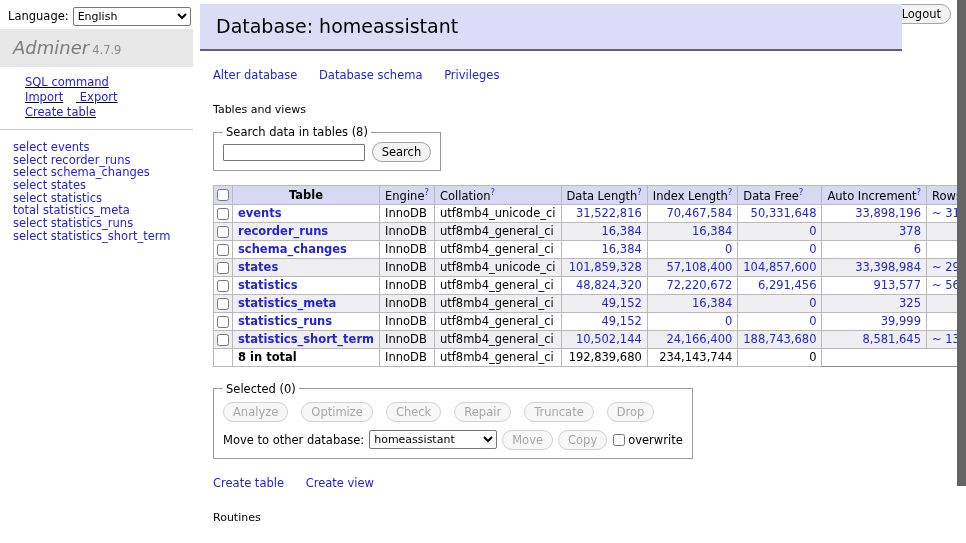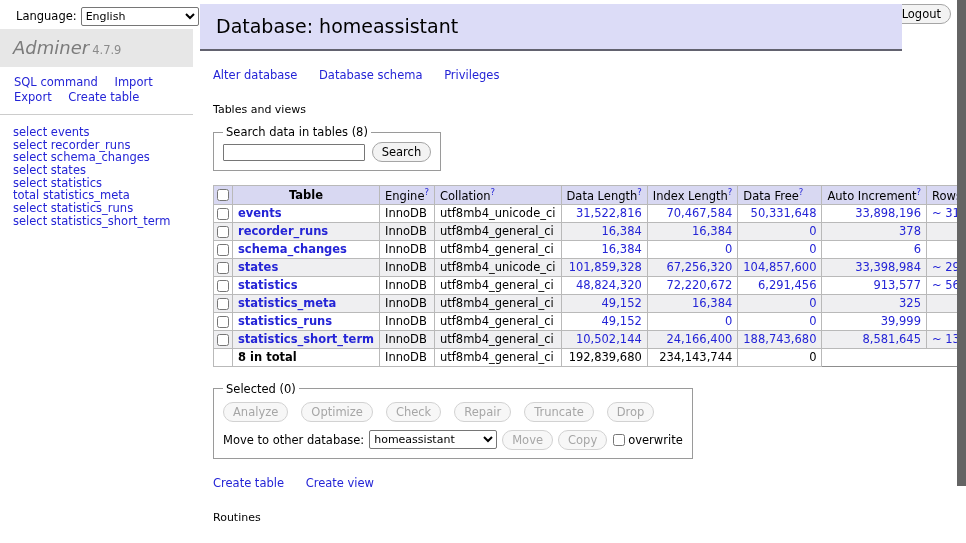--- a/index.html
+++ b/index.html
@@ -16,36 +16,36 @@
   a{color:var(--link);text-decoration:none;cursor:pointer;}
   select{font-family:inherit;font-size:11px;background:#fff;border:1px solid #767676;border-radius:2px;height:19px;}
   button{
     font-family:inherit;font-size:11.5px;color:#000;background:#f3f3f3;
     border:1px solid #a5a5a5;border-radius:10px;padding:2px 9px;
   }
   button:disabled{color:#a6a6a6;background:#f7f7f7;border-color:#d2d2d2;}
   input[type=checkbox]{width:12px;height:12px;margin:0 1px;vertical-align:middle;}
 
   
-  #lang{position:absolute;top:7px;left:16px;}
+  #lang{position:absolute;top:7px;left:8px;}
   #lang select{width:118px;margin-left:4px;}
 
   
   #logout{position:absolute;top:4px;right:15px;}
 
   
   #menu{position:absolute;top:29px;left:0;width:193px;}
   #menu h1{
     margin:0;background:#e7e7e7;color:#7b7b7b;font-weight:normal;
     font-size:18px;font-style:italic;padding:8px 13px 9px;
   }
   #menu h1 .app-version{font-size:11.5px;font-style:normal;color:#8b8b8b;margin-left:3px;}
   #menu .db-row{padding:13px 13px 11px;border-bottom:1px solid #ccc;}
   #menu .db-row select{width:122px;margin-left:4px;}
-  #menu .action-links{margin:0;padding:8px 14px 9px;border-bottom:1px solid #ccc;line-height:1.3;}
+  #menu .action-links{margin:0;padding:8px 25px 9px;border-bottom:1px solid #ccc;line-height:1.3;text-decoration:underline;}
   #menu .action-links a{margin-right:13px;}
   #menu .table-list{list-style:none;margin:11px 0 0;padding:0 13px;line-height:12.7px;}
 
   
   #content{position:absolute;left:200px;top:0;width:702px;}
   .breadcrumb{display:inline-block;background:var(--crumb-bg);padding:5px 10px 6px;margin:2px 0 0;}
   .breadcrumb .sep{color:#000;margin:0 2px;}
   #content h2{
     margin:4px 0 0;background:var(--title-bg);border-bottom:2px solid #62626f;
     font-weight:normal;font-size:19px;padding:11px 16px 12px;
@@ -190,21 +190,21 @@
             <td class="num">0</td>
             <td class="num">6</td>
             <td class="num">~ 3</td>
           </tr>
           <tr class="odd">
             <td class="checkcol"><input type="checkbox" style=""></td>
             <td><a class="table-name">states</a></td>
             <td>InnoDB</td>
             <td>utf8mb4_unicode_ci</td>
             <td class="num">101,859,328</td>
-            <td class="num">67,256,320</td>
+            <td class="num">57,108,400</td>
             <td class="num">104,857,600</td>
             <td class="num">33,398,984</td>
             <td class="num">~ 299,833</td>
           </tr>
           <tr class="">
             <td class="checkcol"><input type="checkbox" style=""></td>
             <td><a class="table-name">statistics</a></td>
             <td>InnoDB</td>
             <td>utf8mb4_general_ci</td>
             <td class="num">48,824,320</td>

